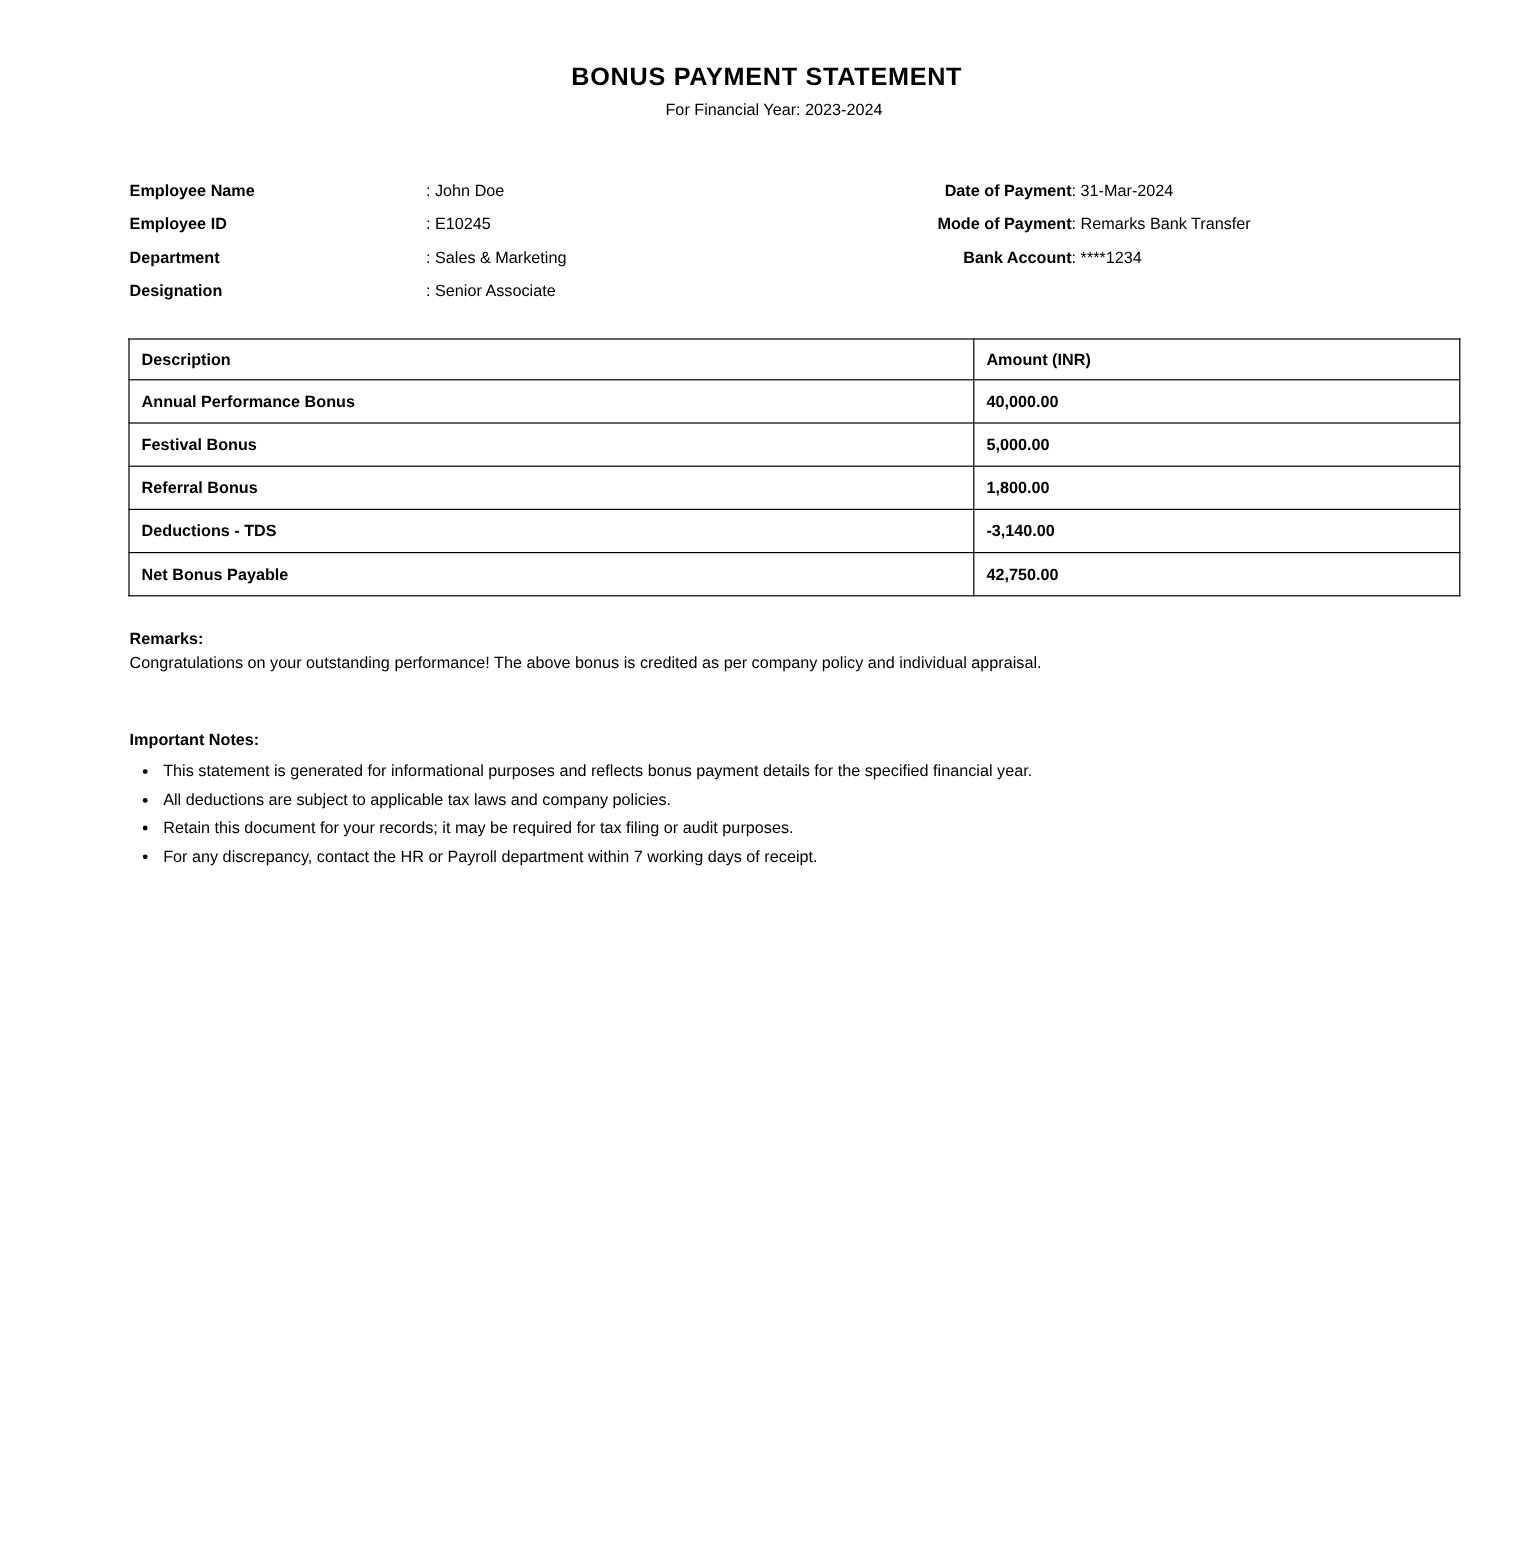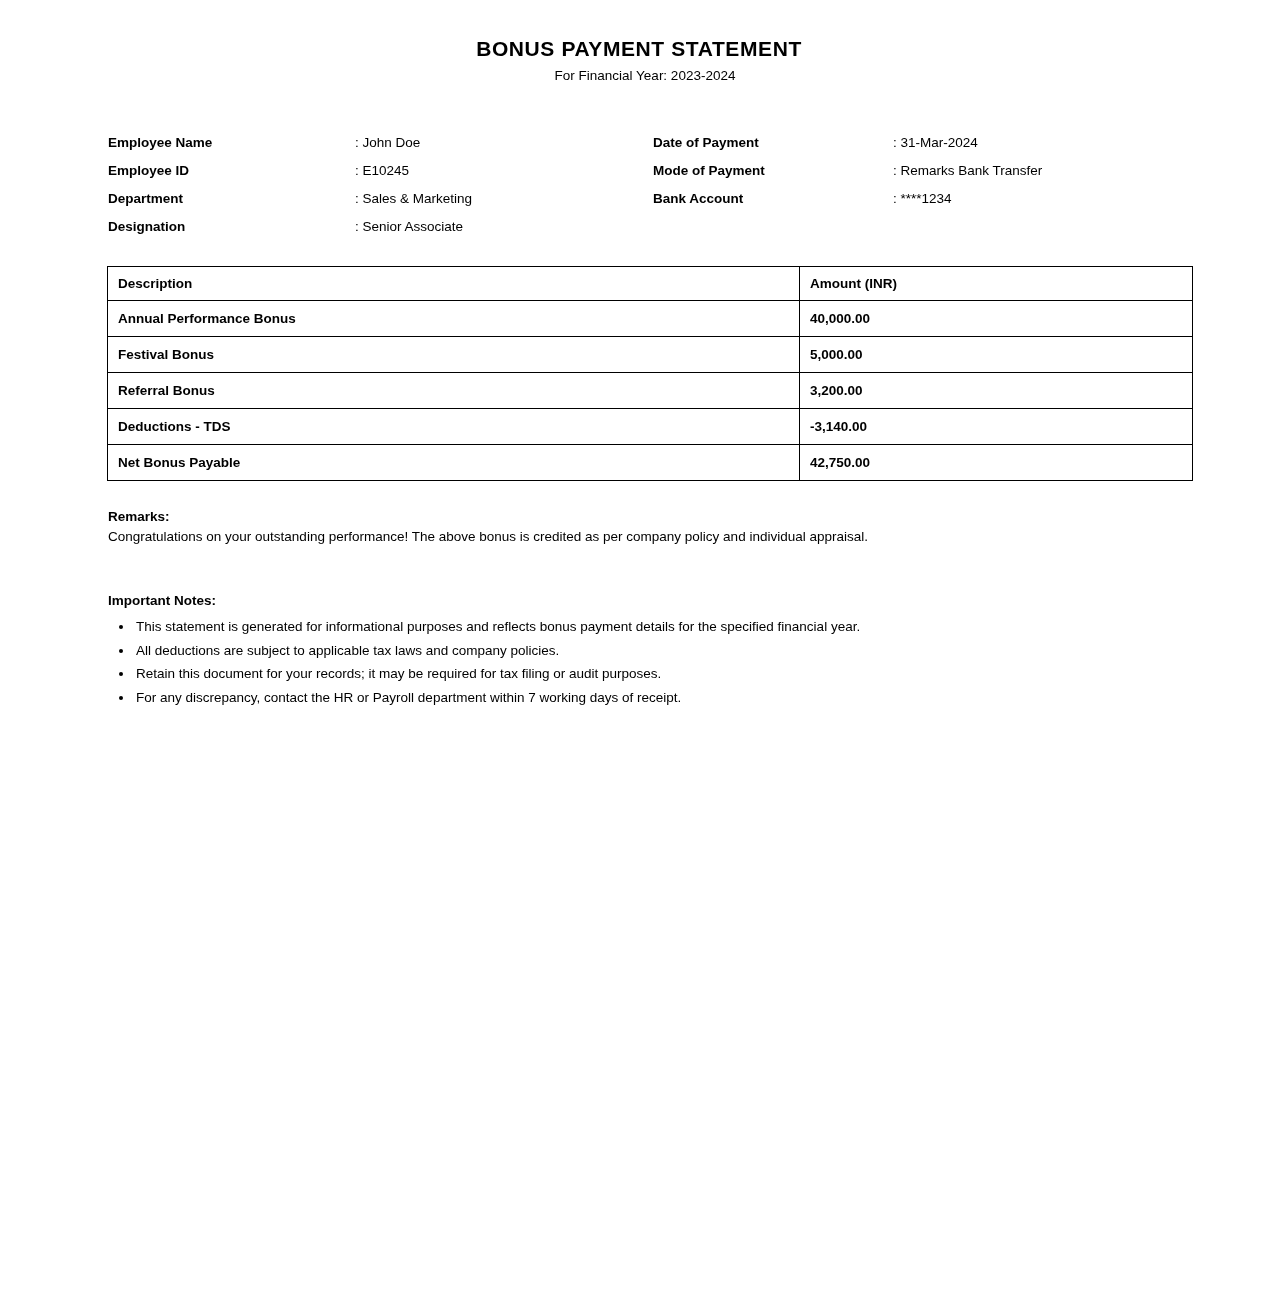--- a/index.html
+++ b/index.html
@@ -11,21 +11,21 @@
   }
   .page {
     position: relative;
     width: 1278px;
     height: 1300px;
     background: #ffffff;
     overflow: hidden;
   }
   
   .doc-header {
-    margin-top: 36px;
+    margin-top: 52px;
     text-align: center;
   }
   .doc-title {
     margin: 0;
     font-size: 21px;
     line-height: 26px;
     font-weight: bold;
     letter-spacing: 0.6px;
   }
   .doc-subtitle {
@@ -44,35 +44,35 @@
   .details-col-left { width: 545px; flex: 0 0 545px; }
   .details-col-right { flex: 1; }
   .detail-row {
     display: flex;
     line-height: 28px;
   }
   .detail-label {
     font-weight: bold;
   }
   .details-col-left .detail-label { width: 247px; flex: 0 0 247px; }
-  .details-col-right .detail-label { width: 240px; flex: 0 0 240px; }
+  .details-col-right .detail-label { width: 240px; flex: 0 0 240px; text-align: right; }
   .detail-value { font-weight: normal; white-space: pre; }
   
   .bonus-table {
     margin: 25px 0 0 107px;
     width: 1063px;
     border-collapse: collapse;
     table-layout: fixed;
     font-size: 13.5px;
   }
   .bonus-table th, .bonus-table td {
     border: 1px solid #000000;
     text-align: left;
     vertical-align: middle;
-    padding: 0 0 0 10px;
+    padding: 0 12px 0 10px;
     overflow: hidden;
   }
   .bonus-table th { height: 33px; font-weight: bold; }
   .bonus-table td { height: 35px; font-weight: bold; }
   .col-description { width: 681px; }
   .col-amount { width: 382px; }
   .total-row td { font-weight: bold; }
   
   .remarks {
     margin: 26px 108px 0 108px;
@@ -152,21 +152,21 @@
       <tr>
         <td>Annual Performance Bonus</td>
         <td>40,000.00</td>
       </tr>
       <tr>
         <td>Festival Bonus</td>
         <td>5,000.00</td>
       </tr>
       <tr>
         <td>Referral Bonus</td>
-        <td>3,200.00</td>
+        <td>1,800.00</td>
       </tr>
       <tr>
         <td>Deductions - TDS</td>
         <td>-3,140.00</td>
       </tr>
       <tr class="total-row">
         <td>Net Bonus Payable</td>
         <td>42,750.00</td>
       </tr>
     </tbody>

